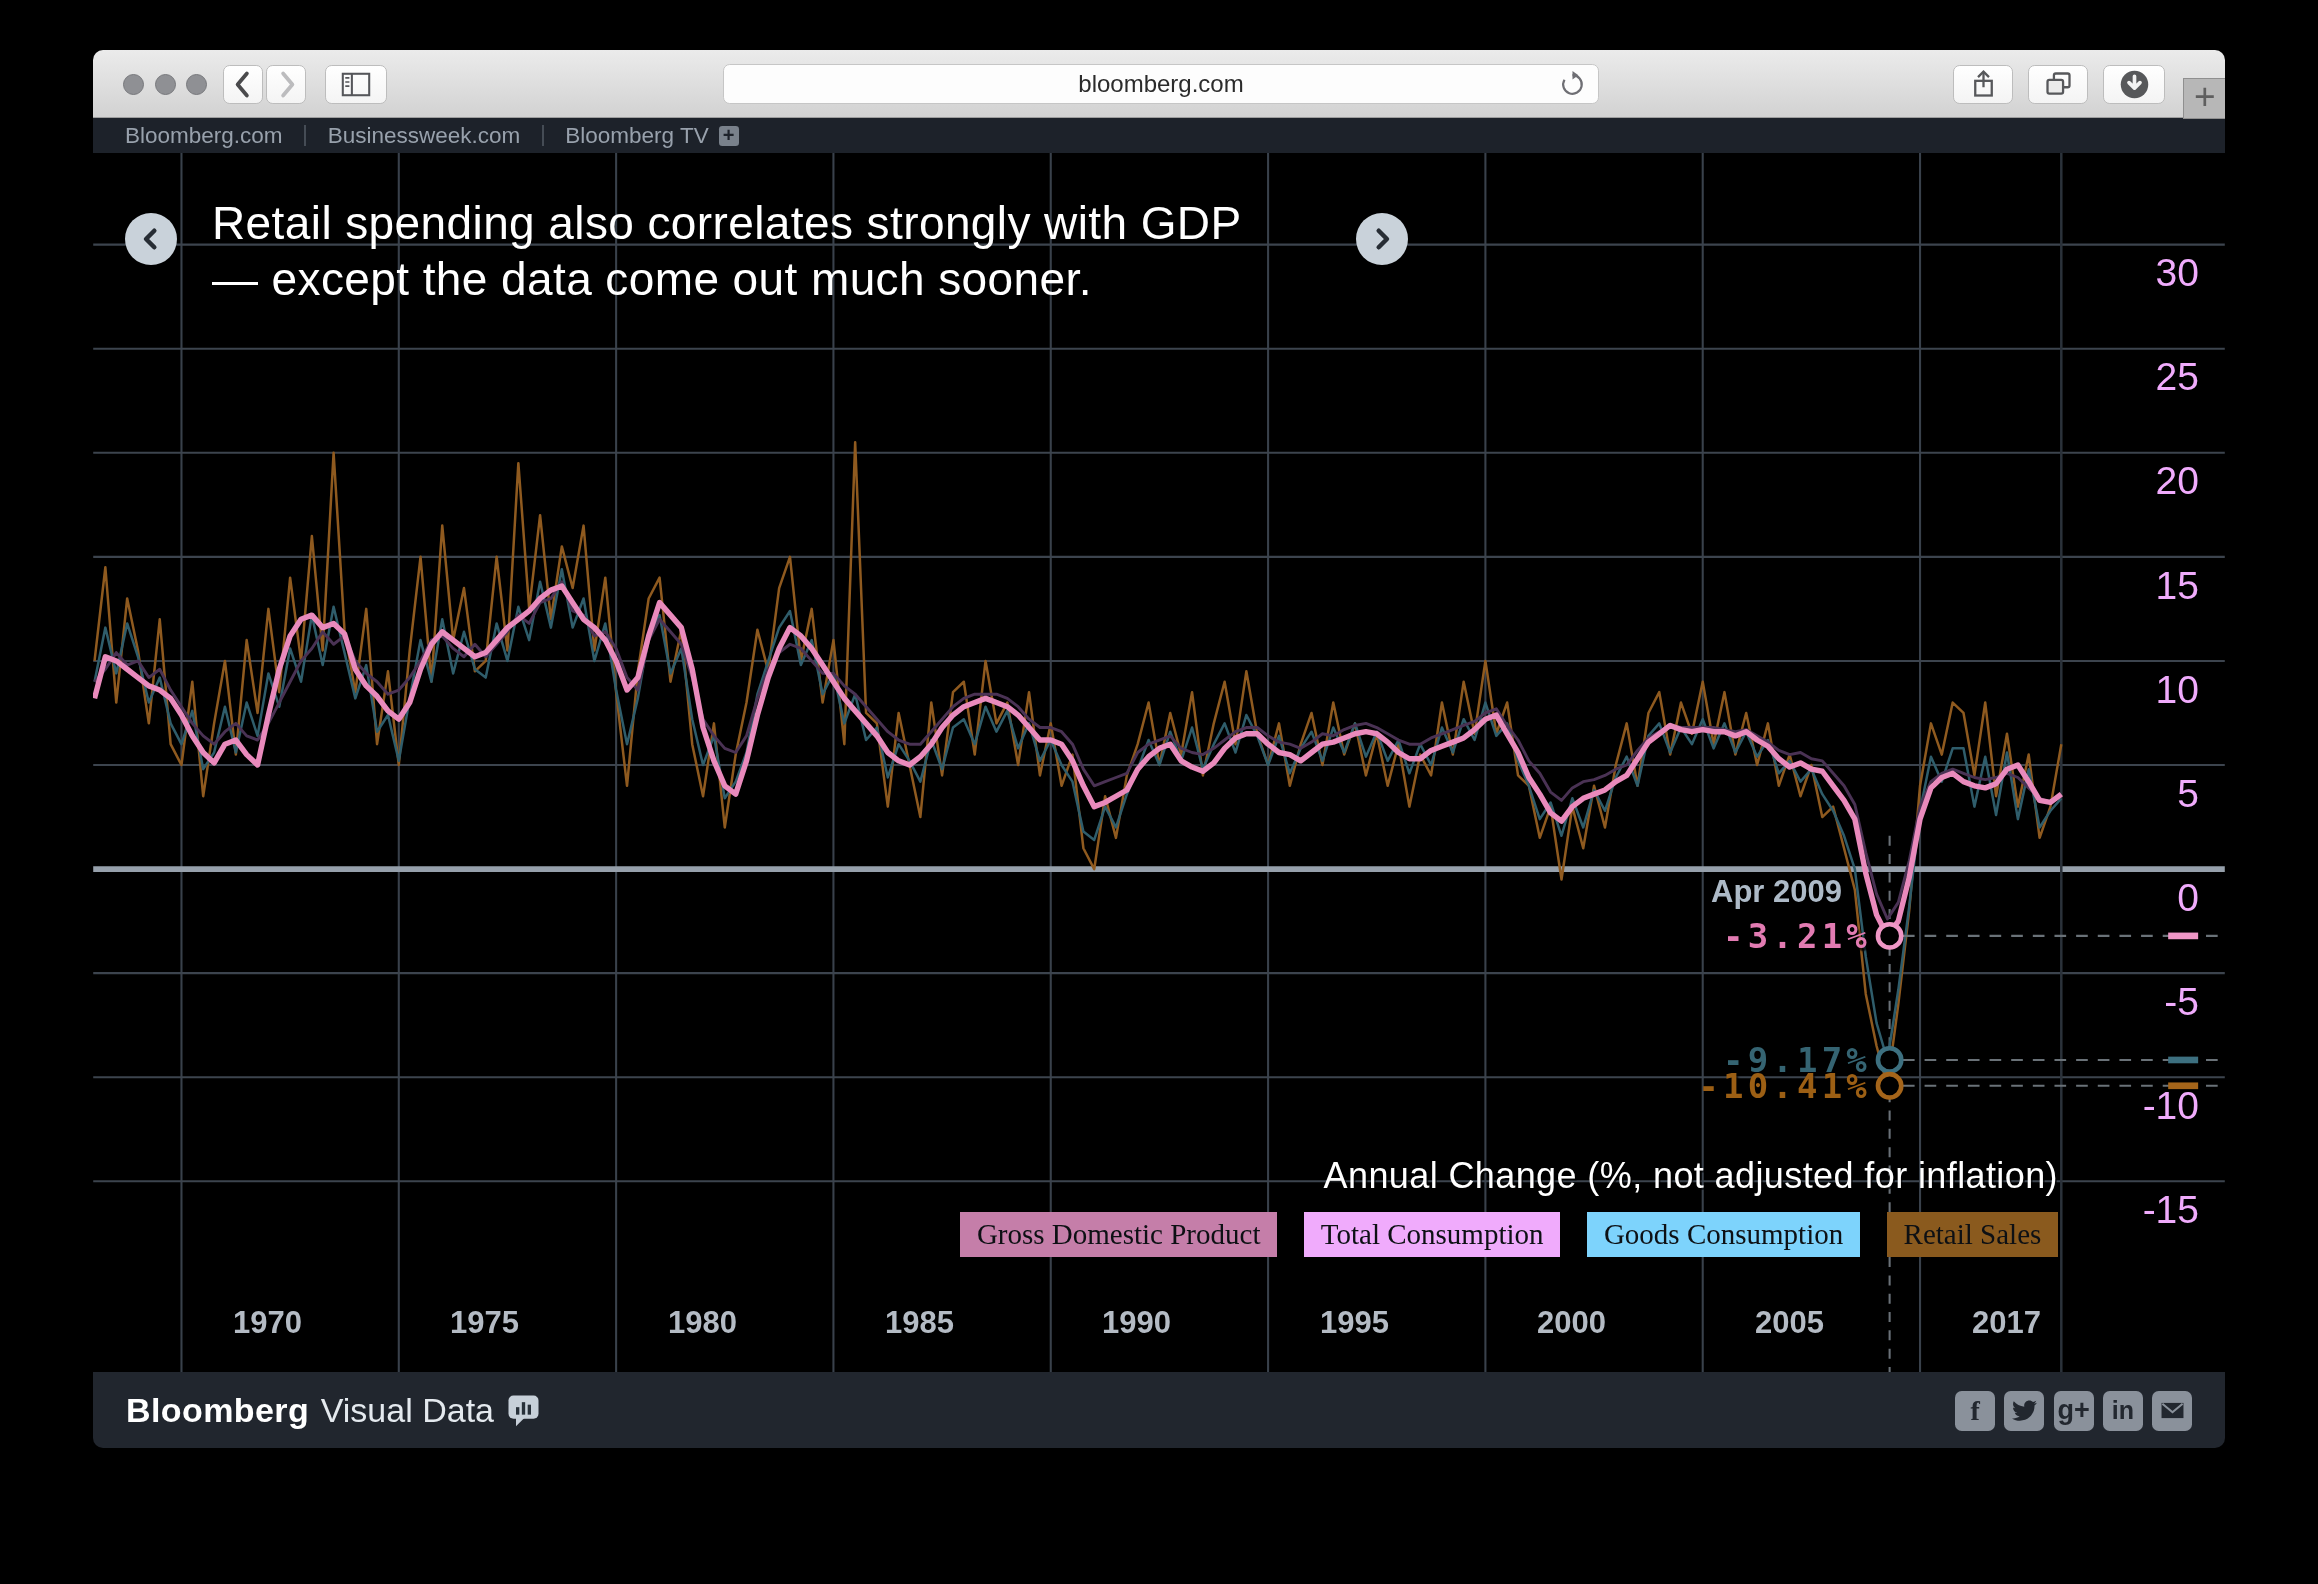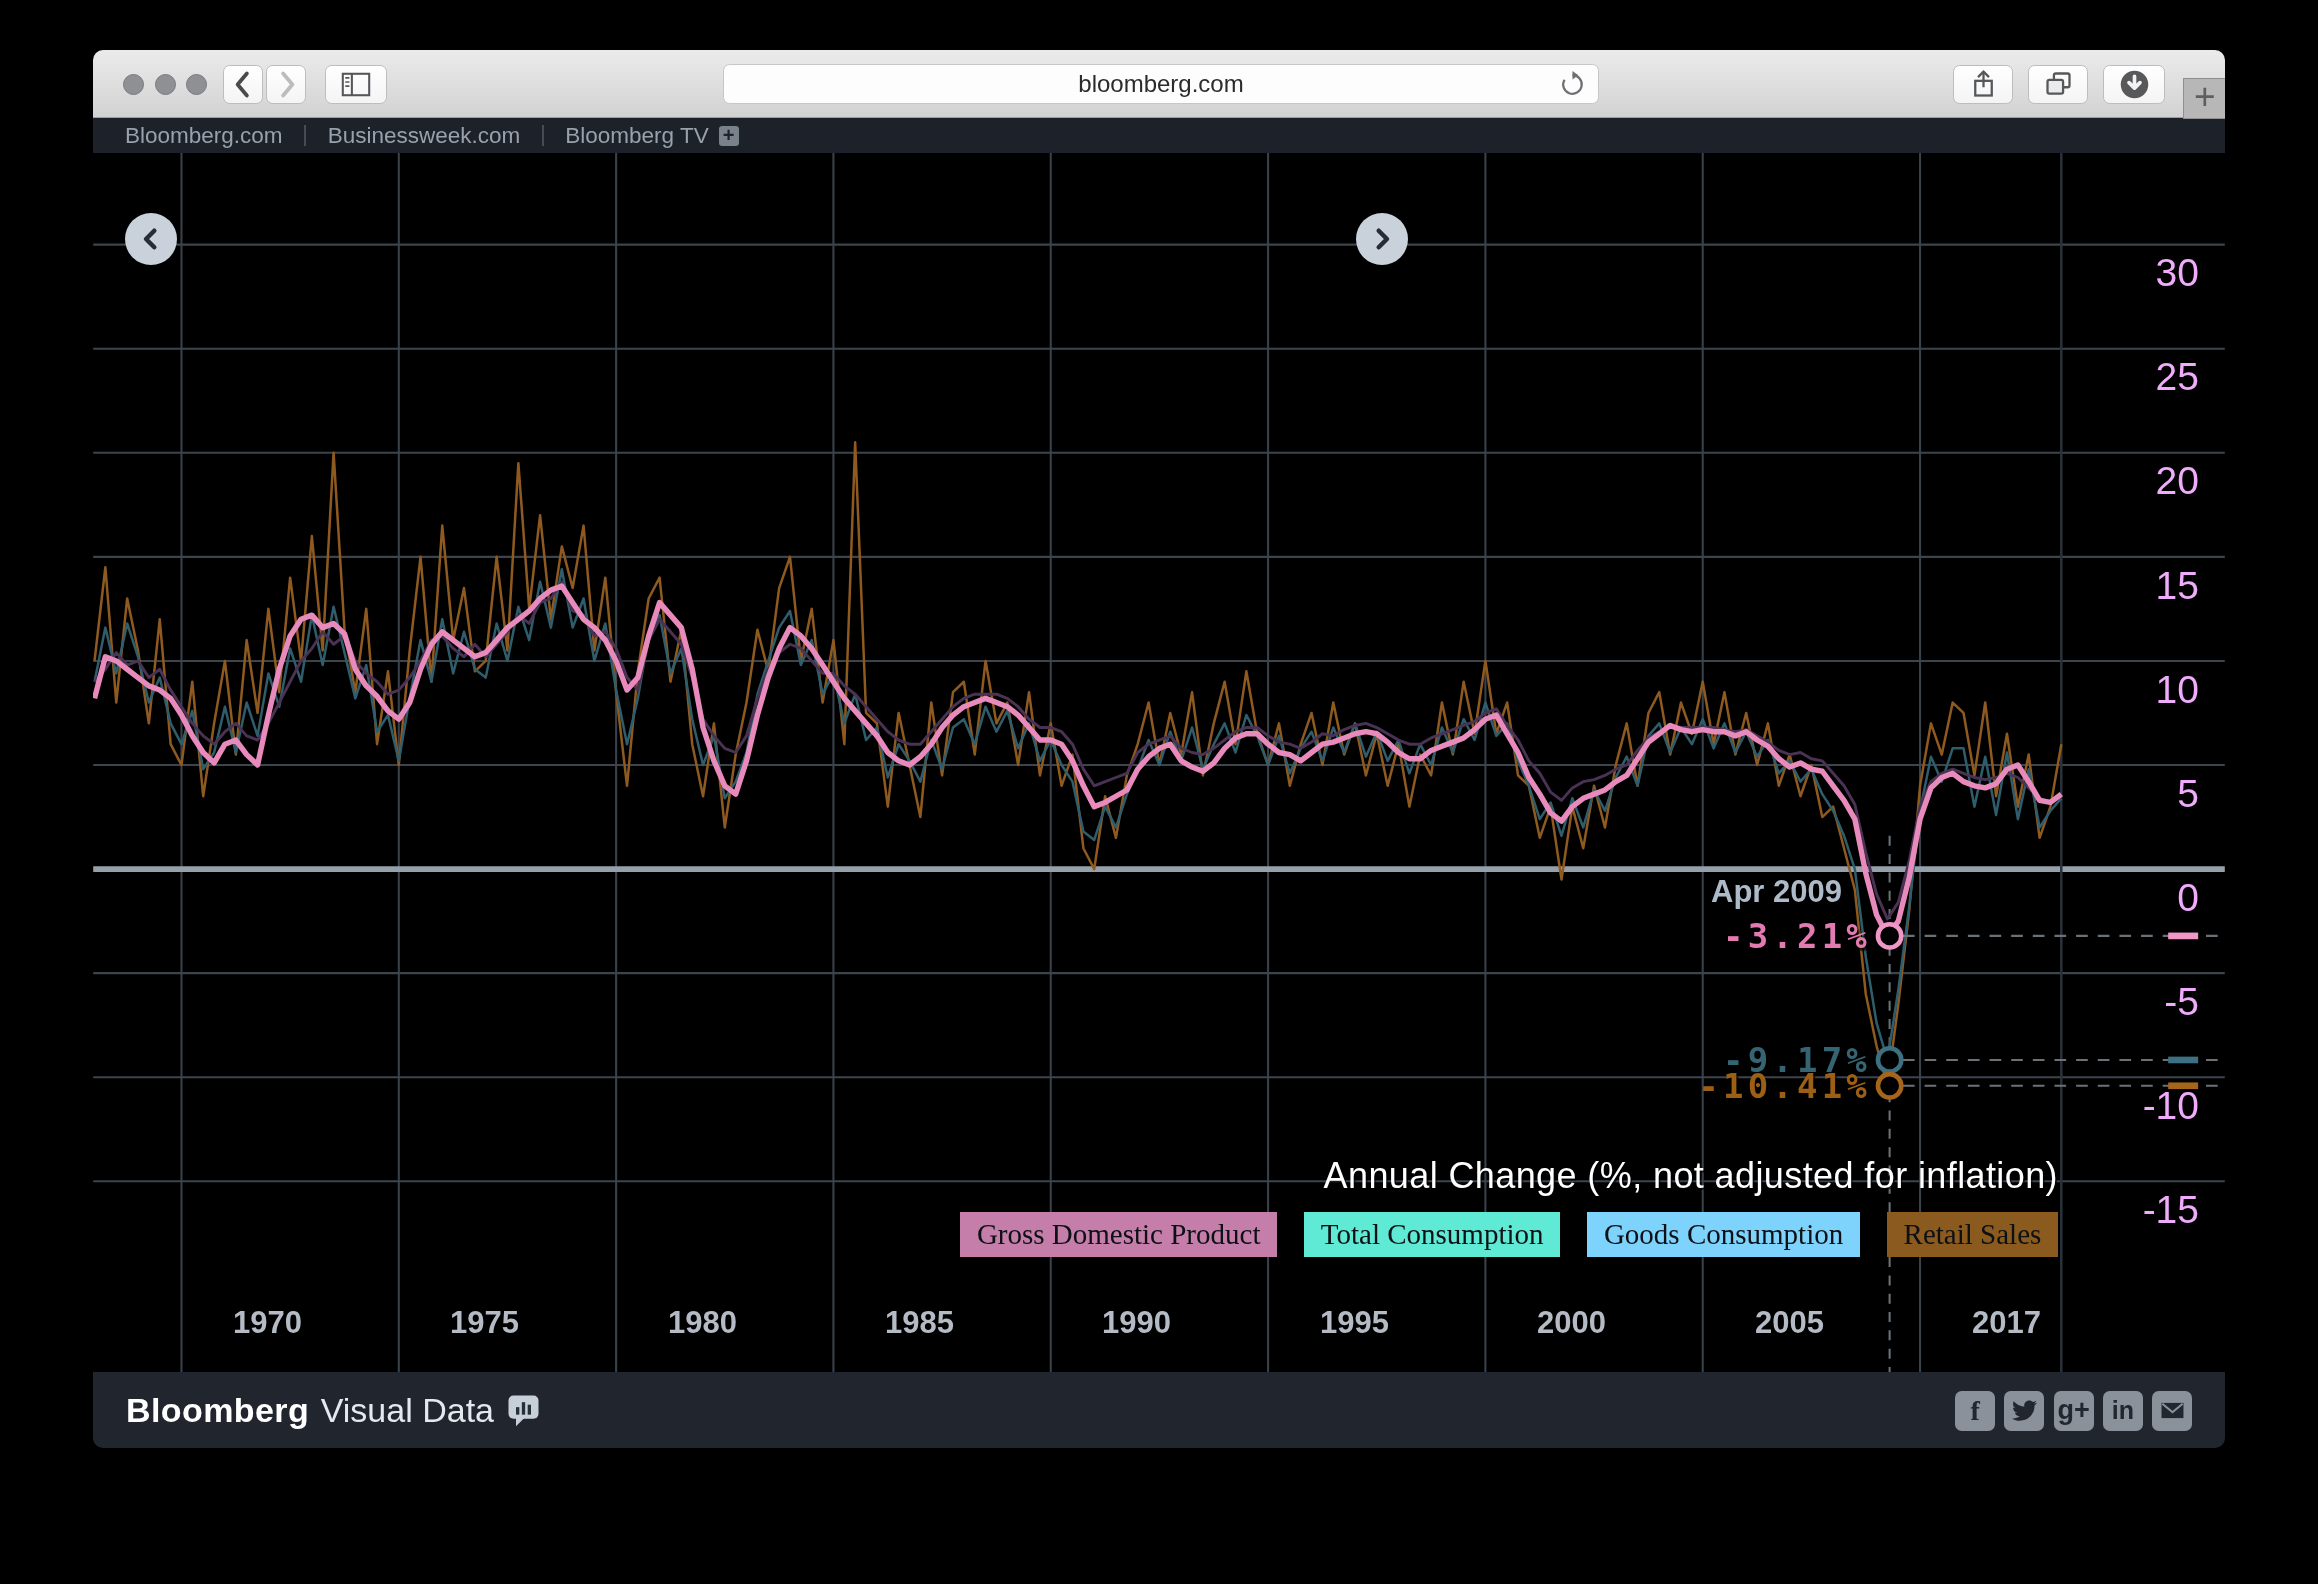--- a/index.html
+++ b/index.html
@@ -176,24 +176,28 @@
       <div class="navcircle" style="left:32px">
         <svg width="28" height="28" viewBox="0 0 34 34">
           <path d="M21 7 L11 17 L21 27" stroke="#272d34" stroke-width="5.5" fill="none" stroke-linecap="round" stroke-linejoin="round"></path>
         </svg>
       </div>
       <div class="navcircle" style="left:1263px">
         <svg width="28" height="28" viewBox="0 0 34 34">
           <path d="M13 7 L23 17 L13 27" stroke="#272d34" stroke-width="5.5" fill="none" stroke-linecap="round" stroke-linejoin="round"></path>
         </svg>
       </div>
+      <div class="title">
+        <div>Retail spending also correlates strongly with GDP</div>
+        <div>— except the data come out much sooner.</div>
+      </div>
       <div class="annual">Annual Change (%, not adjusted for inflation)</div>
       <div class="legendrow">
           <div class="legenditem" style="background: rgb(197, 126, 169);">Gross Domestic Product</div>
-          <div class="legenditem" style="background: #5eead4;">Total Consumption</div>
+          <div class="legenditem" style="background: #f0abfc;">Total Consumption</div>
           <div class="legenditem" style="background: #7dd3fc;">Goods Consumption</div>
           <div class="legenditem" style="background: rgb(138, 90, 30);">Retail Sales</div>
         </div>
     <div class="callout" style="top: 763px; color: rgb(226, 123, 178);">-3.21%</div>
         <div class="callout" style="top: 887px; color: rgb(53, 100, 114);">-9.17%</div>
         <div class="callout" style="top: 913px; color: rgb(156, 95, 20);">-10.41%</div>
         <div class="aprlabel">Apr 2009</div>
         <div class="ylabel" style="top: 98px; right: 26px;">30</div>
         <div class="ylabel" style="top: 202px; right: 26px;">25</div>
         <div class="ylabel" style="top: 306px; right: 26px;">20</div>

